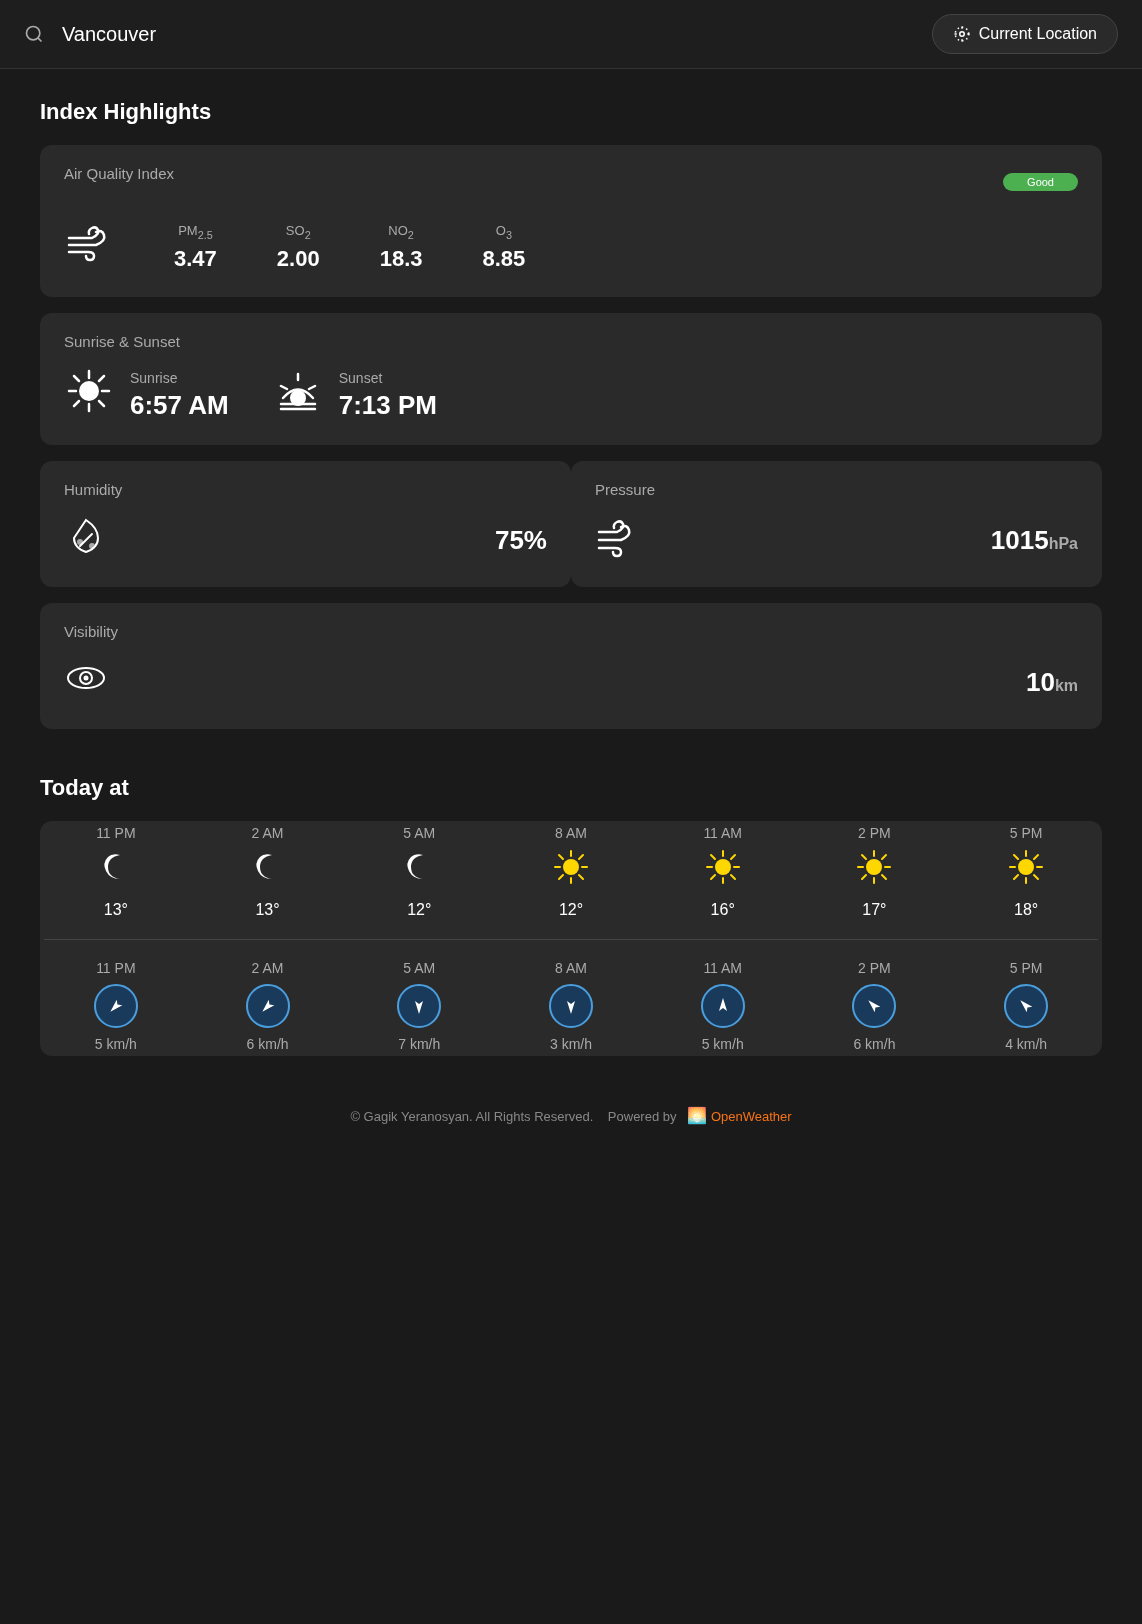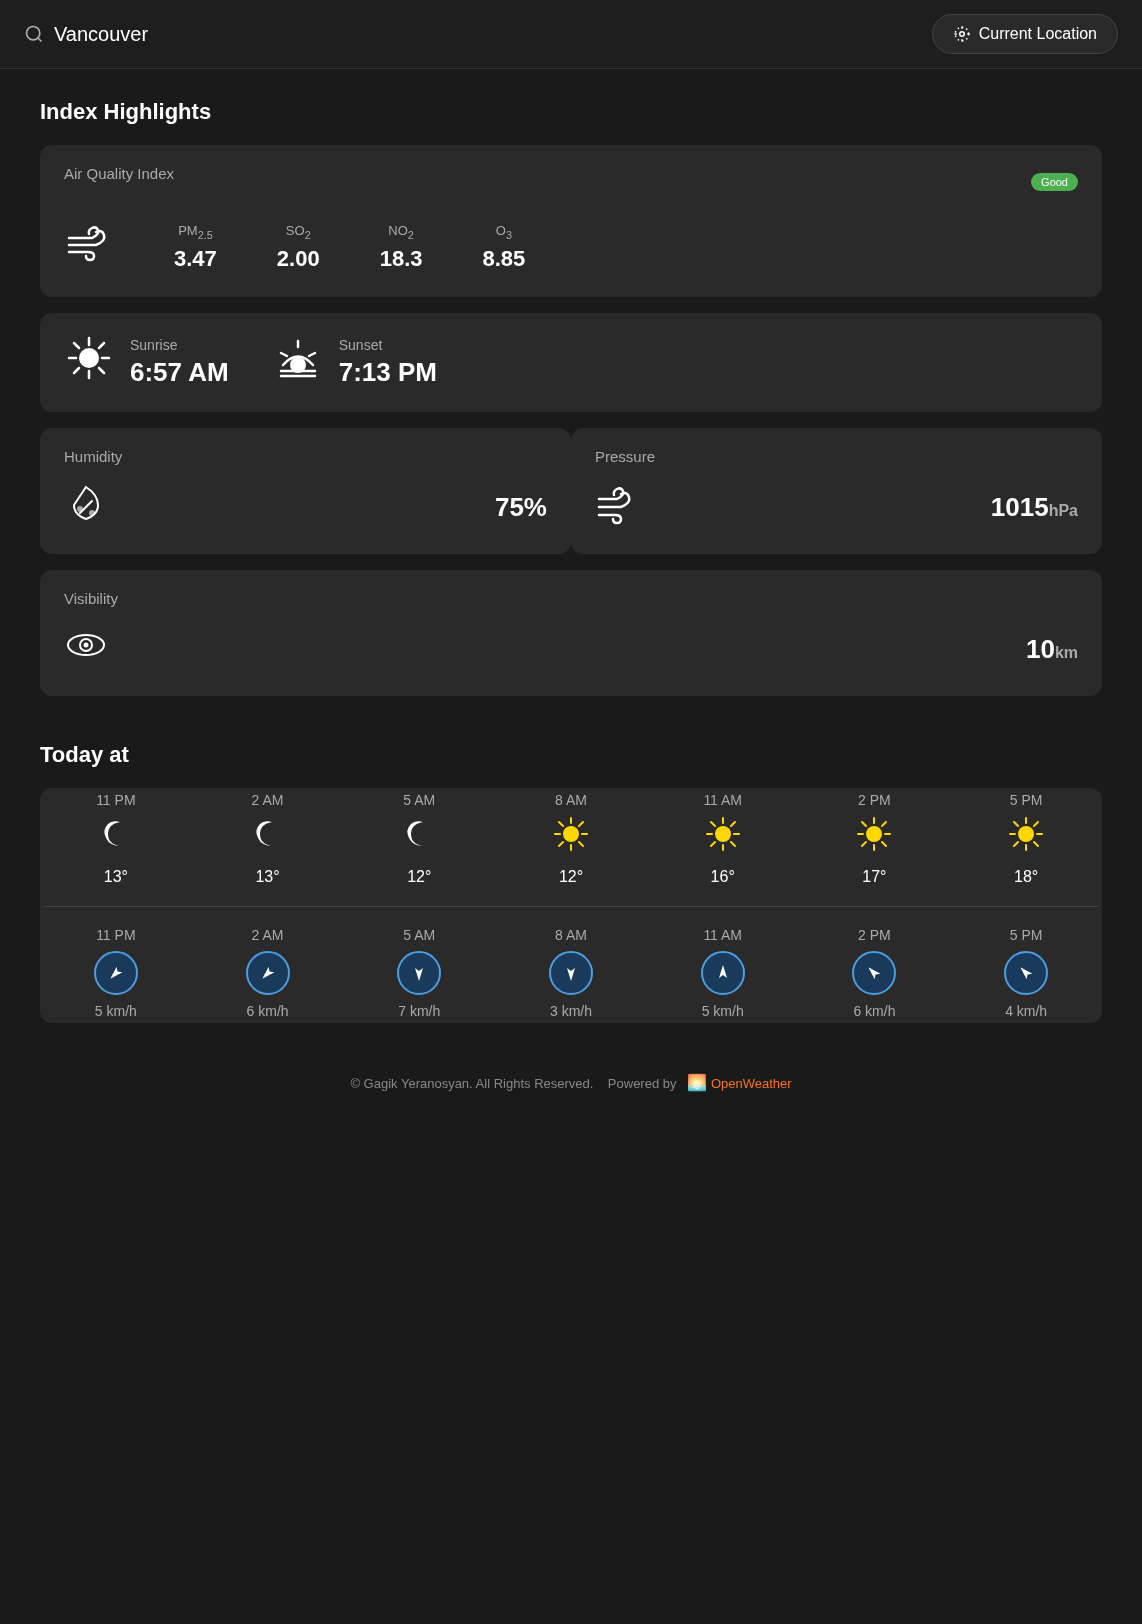--- a/index.html
+++ b/index.html
@@ -16,21 +16,21 @@
       background: #1e1e1e;
       display: flex;
       align-items: center;
       justify-content: space-between;
       padding: 14px 24px;
       border-bottom: 1px solid #333;
     }
     .search-area {
       display: flex;
       align-items: center;
-      gap: 10px;
+      gap: 18px;
     }
     .city-name {
       font-size: 20px;
       font-weight: 500;
       color: #fff;
     }
     .location-btn {
       display: flex;
       align-items: center;
       gap: 8px;
@@ -71,21 +71,21 @@
     .aqi-header {
       display: flex;
       justify-content: space-between;
       align-items: center;
       margin-bottom: 20px;
     }
     .aqi-badge {
       background: #4caf50;
       color: #fff;
       font-size: 11px;
-      padding: 3px 10px;
+      padding: 3px 24px;
       border-radius: 10px;
     }
     .aqi-content {
       display: flex;
       align-items: center;
       gap: 60px;
     }
     .wind-icon {
       font-size: 36px;
     }
@@ -279,20 +279,21 @@
         </div>
         <div class="aqi-metric">
           <div class="aqi-metric-label">O<sub>3</sub></div>
           <div class="aqi-metric-value">8.85</div>
         </div>
       </div>
     </div>
   </div>
 
   <div class="card">
+    <div class="card-label">Sunrise &amp; Sunset</div>
     <div class="sun-content">
       <div class="sun-item">
         <div class="sun-icon">
           <svg width="50" height="50" viewBox="0 0 50 50">
             <circle cx="25" cy="25" r="10" fill="white"></circle>
             <line x1="25" y1="5" x2="25" y2="12" stroke="white" stroke-width="2.5" stroke-linecap="round"></line>
             <line x1="25" y1="38" x2="25" y2="45" stroke="white" stroke-width="2.5" stroke-linecap="round"></line>
             <line x1="5" y1="25" x2="12" y2="25" stroke="white" stroke-width="2.5" stroke-linecap="round"></line>
             <line x1="38" y1="25" x2="45" y2="25" stroke="white" stroke-width="2.5" stroke-linecap="round"></line>
             <line x1="10" y1="10" x2="15" y2="15" stroke="white" stroke-width="2.5" stroke-linecap="round"></line>

